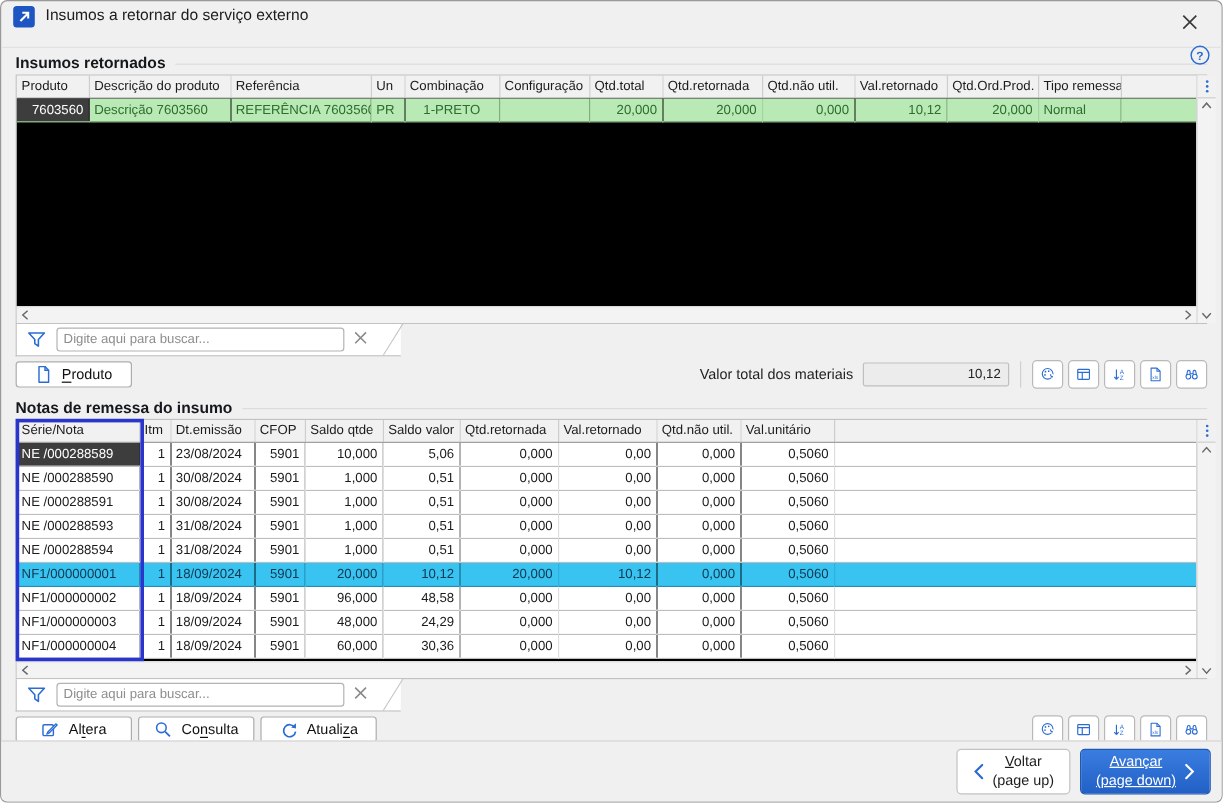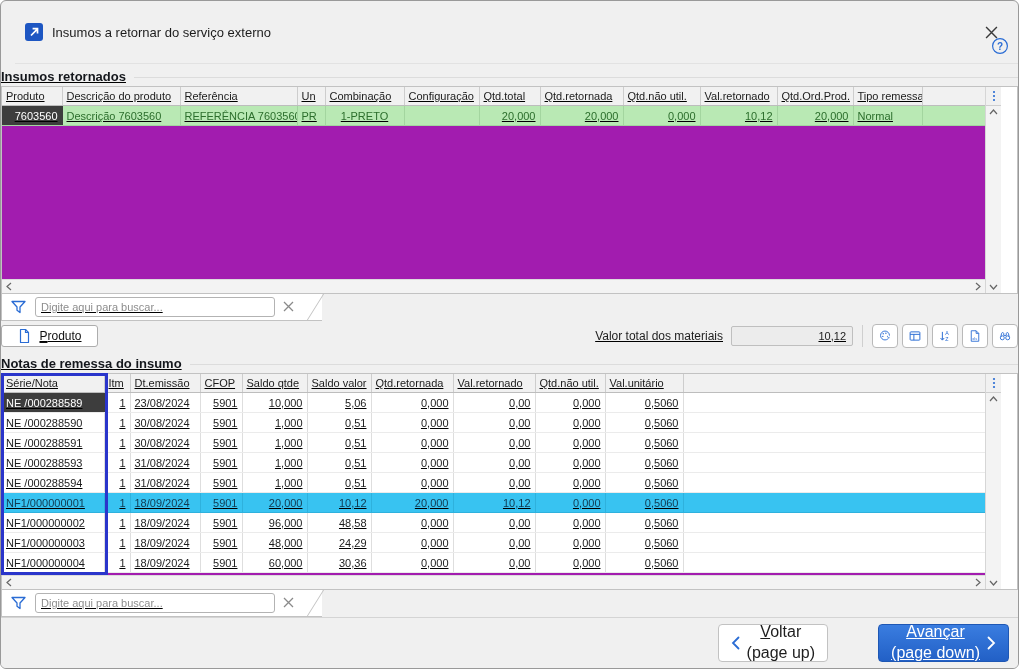--- a/index.html
+++ b/index.html
@@ -1,41 +1,41 @@
 <!DOCTYPE html>
 <html lang="pt-BR"><head>
 <meta charset="utf-8">
 <style>
   html,body{margin:0;padding:0;background:#fff;font-family:"Liberation Sans",sans-serif;}
   .window{position:relative;width:1017px;height:667px;margin:0 auto;background:#f0f0f0;
           border:1px solid #999;border-radius:6px;overflow:hidden;box-sizing:content-box;}
   
-  .titlebar{height:30px;display:flex;align-items:center;gap:9px;padding:16px 10px;border-bottom:1px solid #e2e2e2;margin-left:14px;}
+  .titlebar{height:30px;display:flex;align-items:flex-start;gap:9px;padding:4px 10px;border-bottom:1px solid #e2e2e2;}
   .app-icon{width:18px;height:18px;border-radius:3px;background:#1d56c2;display:flex;align-items:center;justify-content:center;flex:none;}
   .title{font-size:13px;color:#1c1c1c;}
   .close-btn{margin-left:auto;width:34px;height:26px;display:flex;align-items:center;justify-content:center;cursor:default;}
   
-  .content{padding:2px 0 0;text-decoration:underline;}
+  .content{padding:2px 12px 0;}
   .sec{display:flex;align-items:center;height:16px;margin:2px 0 2px;}
   .sec b{font-size:13px;font-weight:bold;color:#14171c;white-space:nowrap;}
   .sec .line{flex:1;height:1px;background:#dcdcdc;margin-left:8px;margin-top:3px;}
   .help-icon{position:absolute;top:36px;right:9px;z-index:6;}
   
   .grid-wrap{display:flex;background:#fff;border:1px solid #c2c2c2;position:relative;}
   .grid-main{width:983px;flex:none;}
   table.grid{border-collapse:collapse;table-layout:fixed;width:983px;font-size:11px;}
   .grid th{height:18px;background:#f1f1f1;border-right:1px solid #cdcdcd;border-bottom:1px solid #bdbdbd;
            font-weight:normal;color:#1c1c1c;padding:0 4px;text-align:left;overflow:hidden;white-space:nowrap;}
   .grid td{height:19px;border-right:1px solid #dedede;border-bottom:1px solid #ebebeb;background:#fff;
            padding:0 4px;color:#1c1c1c;overflow:hidden;white-space:nowrap;}
   .ar{text-align:right}.ac{text-align:center}
   tr.row-green td{background:#b9e9b4;color:#2c6e2c;border-right-color:#a3d59f;border-bottom-color:#a3d59f;}
   tr.row-cyan td{background:#38c3f1;color:#0f3950;border-right-color:#2eb1dd;border-bottom-color:#2eb1dd;}
   tr.row-focus td:first-child{background:#3d3d3d;color:#fff;border-right-color:#3d3d3d;}
-  .grid-body{overflow:hidden;background:#a21caf;}
+  .grid-body{overflow:hidden;background:#000000;}
   .body1{height:173px;} .body2{height:182px;}
   .hscroll{height:13px;background:#f3f3f3;border-top:1px solid #dcdcdc;display:flex;align-items:center;justify-content:space-between;padding:0 4px;}
   .grid-side{width:15px;flex:none;border-left:1px solid #d6d6d6;display:flex;flex-direction:column;background:#f3f3f3;}
   .dots-btn{height:18px;display:flex;align-items:center;justify-content:center;background:#f1f1f1;border-bottom:1px solid #cfcfcf;}
   .vscroll{flex:1;display:flex;flex-direction:column;justify-content:space-between;align-items:center;padding:3px 0;}
   .col-focus{position:absolute;left:-1px;top:-1px;width:107px;height:202px;border:3px solid #2a35cb;box-sizing:border-box;pointer-events:none;z-index:4;}
   
   .filter-tab{position:relative;height:26px;width:312px;background:#fff;border-left:1px solid #c2c2c2;
               border-bottom:1px solid #c2c2c2;display:flex;align-items:center;gap:8px;padding-left:8px;}
   .filter-tab .slant{position:absolute;right:6px;top:0;height:100%;width:1px;background:#c2c2c2;transform:skewX(-32deg);}
@@ -49,21 +49,21 @@
   .bw96{min-width:97px;} .bw110{min-width:110px;}
   .rgroup{margin-left:auto;display:flex;align-items:center;gap:4px;}
   .vt-label{font-size:12px;color:#1e1e1e;margin-right:4px;}
   .vt-field{width:108px;height:18px;background:#ececec;border:1px solid #bfbfbf;border-radius:2px;font-size:11px;color:#222;
             display:flex;align-items:center;justify-content:flex-end;padding:0 6px;}
   .vsep{width:1px;height:22px;background:#cfcfcf;margin:0 5px;}
   .icon-btn{width:26px;height:24px;background:#fff;border:1px solid #b9b9b9;border-radius:4px;display:flex;align-items:center;justify-content:center;margin:0;}
   
   .footer{position:absolute;left:0;right:0;bottom:0;border-top:1px solid #d4d4d4;background:#f0f0f0;}
   .navrow{display:flex;justify-content:flex-end;gap:8px;padding:6px 9px;}
-  .nav-btn{height:38px;border-radius:4px;display:flex;align-items:center;justify-content:center;gap:7px;font-size:16px;box-sizing:border-box;padding:0 12px;margin-left:42px;}
+  .nav-btn{height:38px;border-radius:4px;display:flex;align-items:center;justify-content:center;gap:7px;font-size:12px;box-sizing:border-box;padding:0 12px;}
   .nav-back{min-width:95px;background:#fff;border:1px solid #c2c2c2;color:#1d1d1d;}
   .nav-fwd{min-width:100px;background:linear-gradient(#3a7de0,#2260c6);border:1px solid #1e57b4;color:#fff;text-decoration:underline;}
   .nav-txt{text-align:center;line-height:1.3;}
   .mt8{margin-top:8px;}
 </style>
 </head>
 <body>
 
 <div class="window">
 

